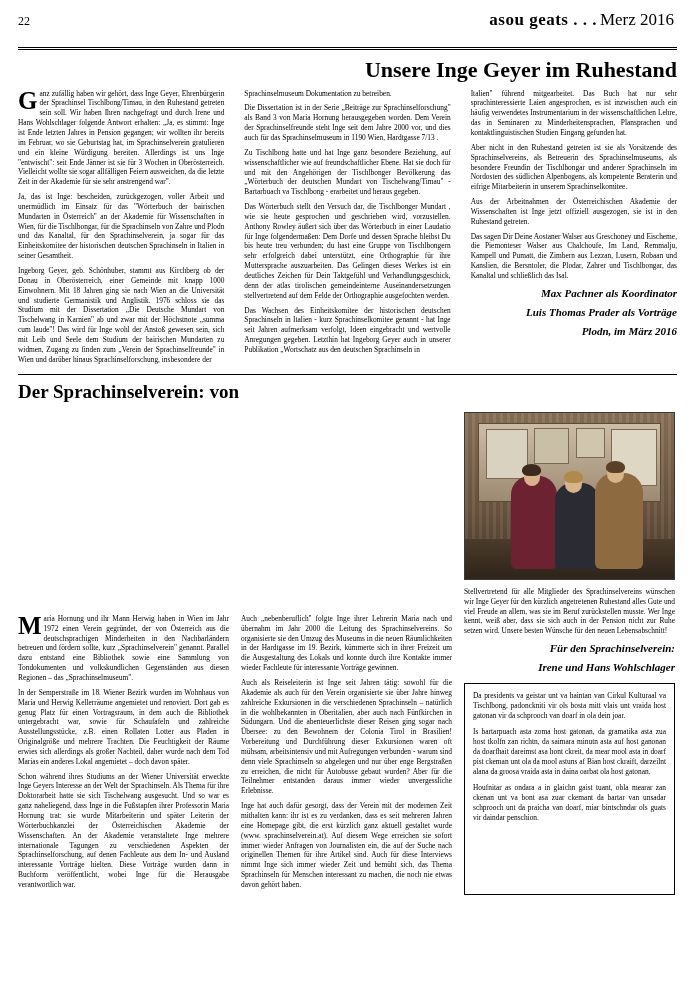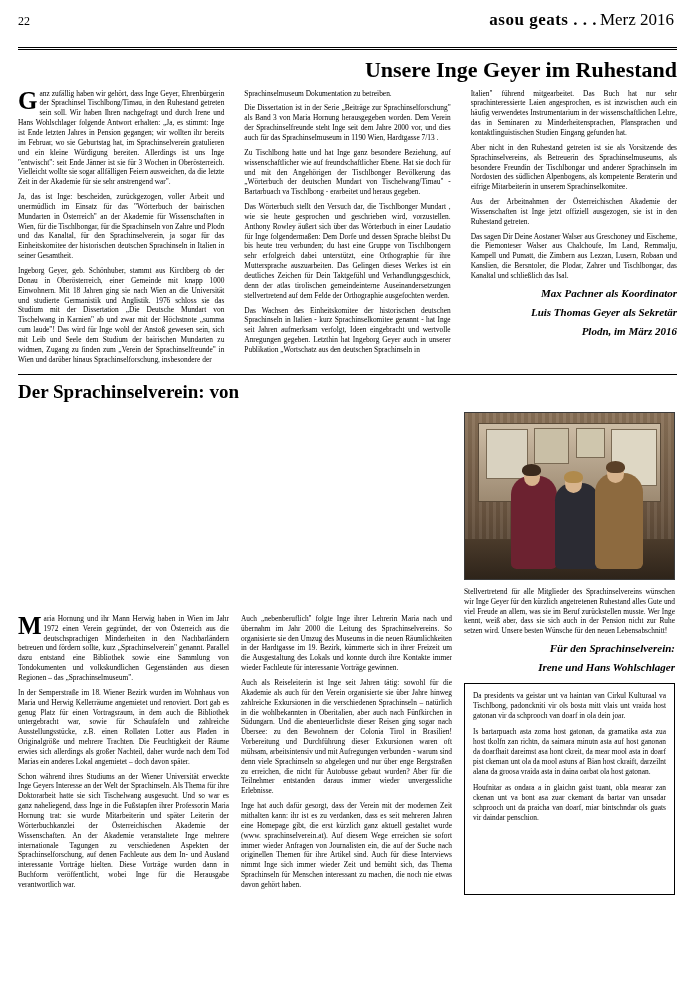--- a/index.html
+++ b/index.html
@@ -201,21 +201,21 @@
       <p class="body">Zu Tischlbong hatte und hat Inge ganz besondere Beziehung, auf wissenschaftlicher wie auf freundschaftlicher Ebene. Hat sie doch für und mit den Angehörigen der Tischlbonger Bevölkerung das „Wörterbuch der deutschen Mundart von Tischelwang/Timau" - Bartarbuach va Tischlbong - erarbeitet und heraus gegeben.</p>
       <p class="body">Das Wörterbuch stellt den Versuch dar, die Tischlbonger Mundart , wie sie heute gesprochen und geschrieben wird, vorzustellen. Anthony Rowley äußert sich über das Wörterbuch in einer Laudatio für Inge folgendermaßen: Dem Dorfe und dessen Sprache bleibst Du bis heute treu verbunden; du hast eine Gruppe von Tischlbongern sehr erfolgreich dabei unterstützt, eine Orthographie für ihre Muttersprache auszuarbeiten. Das Gelingen dieses Werkes ist ein deutliches Zeichen für Dein Taktgefühl und Verhandlungsgeschick, denn der atlas tirolischen gemeindeinterne Auseinandersetzungen stellvertretend auf dem Felde der Orthographie ausgefochten werden.</p>
       <p class="body">Das Wachsen des Einheitskomitee der historischen deutschen Sprachinseln in Italien - kurz Sprachinselkomitee genannt - hat Inge seit Jahren aufmerksam verfolgt, Ideen eingebracht und wertvolle Anregungen gegeben. Letzthin hat Ingeborg Geyer auch in unserer Publikation „Wortschatz aus den deutschen Sprachinseln in</p>
     </div>
     <div class="col">
       <p class="body">Italien" führend mitgearbeitet. Das Buch hat nur sehr sprachinteressierte Laien angesprochen, es ist inzwischen auch ein häufig verwendetes Instrumentarium in der wissenschaftlichen Lehre, das in Seminaren zu Minderheitensprachen, Plansprachen und kontaktlinguistischen Studien Eingang gefunden hat.</p>
       <p class="body">Aber nicht in den Ruhestand getreten ist sie als Vorsitzende des Sprachinselvereins, als Betreuerin des Sprachinselmuseums, als besondere Freundin der Tischlbongar und anderer Sprachinseln im Nordosten des südlichen Alpenbogens, als kompetente Beraterin und eifrige Mitarbeiterin in unserem Sprachinselkomitee.</p>
       <p class="body">Aus der Arbeitnahmen der Österreichischen Akademie der Wissenschaften ist Inge jetzt offiziell ausgezogen, sie ist in den Ruhestand getreten.</p>
       <p class="body">Das sagen Dir Deine Aostaner Walser aus Greschoney und Eischeme, die Piemonteser Walser aus Chalchoufe, Im Land, Remmalju, Kampell und Pumatt, die Zimbern aus Lezzan, Lusern, Robaan und Kanslien, die Bersntoler, die Plodar, Zahrer und Tischlbongar, das Kanaltal und schließlich das Isal.</p>
       <p class="sig">Max Pachner als Koordinator</p>
-      <p class="sig">Luis Thomas Geyer als Sekretär</p>
+      <p class="sig">Luis Thomas Prader als Vorträge</p>
       <p class="sig">Plodn, im März 2016</p>
     </div>
   </div>
 
   <div class="rule-thin"></div>
   <h2 class="article-title2">
     <span>Der Sprachinselverein: von</span><br>
   </h2>
 
   <div class="lower">

